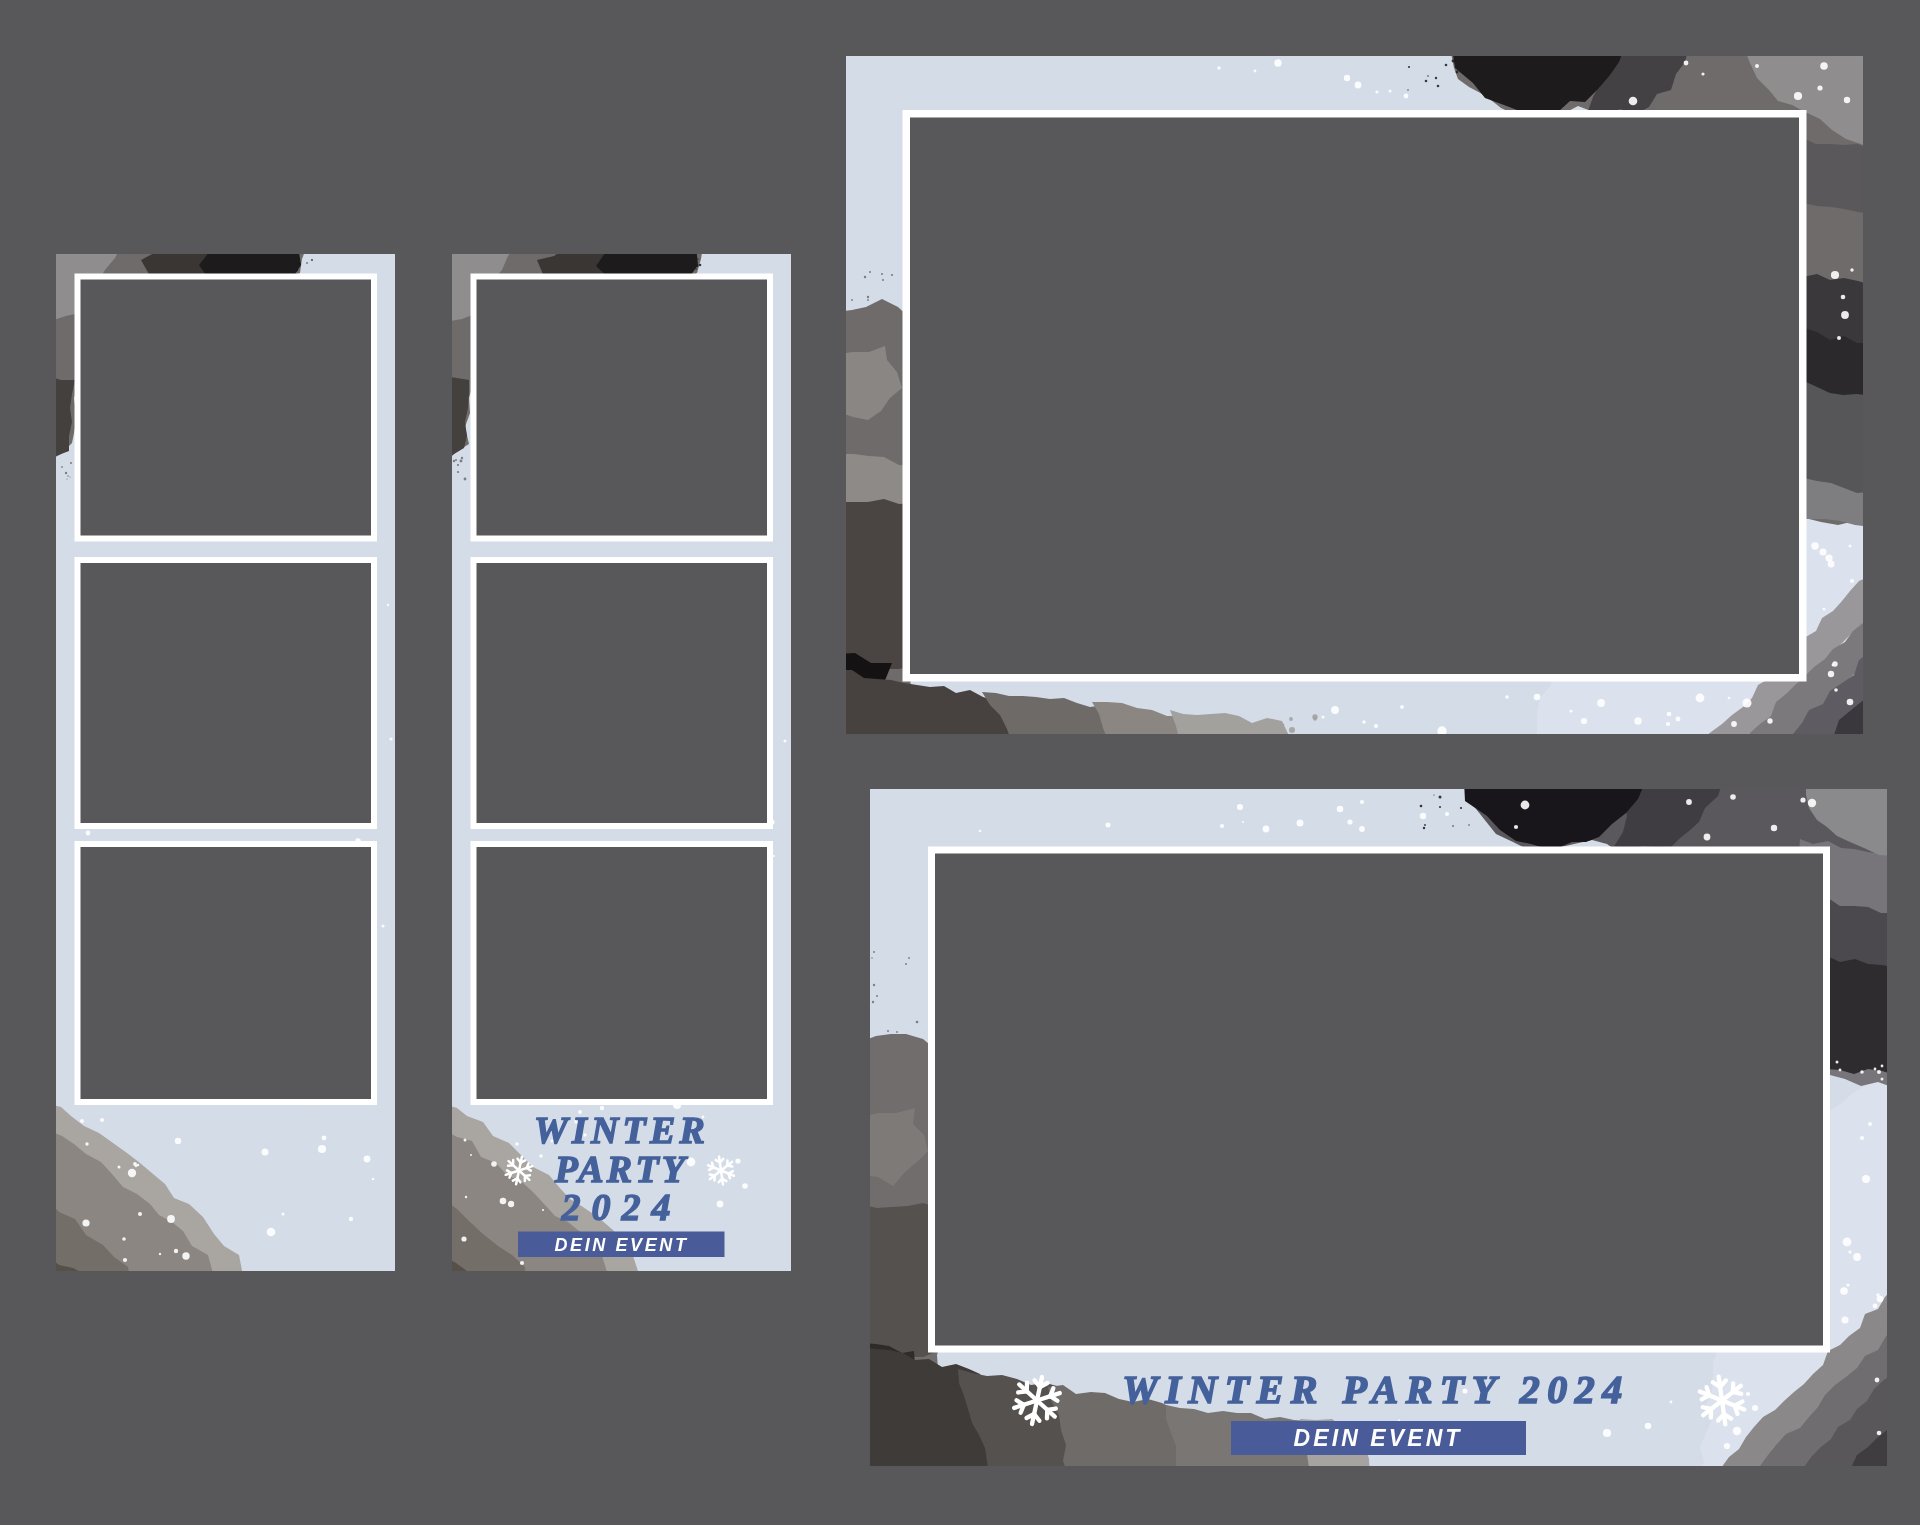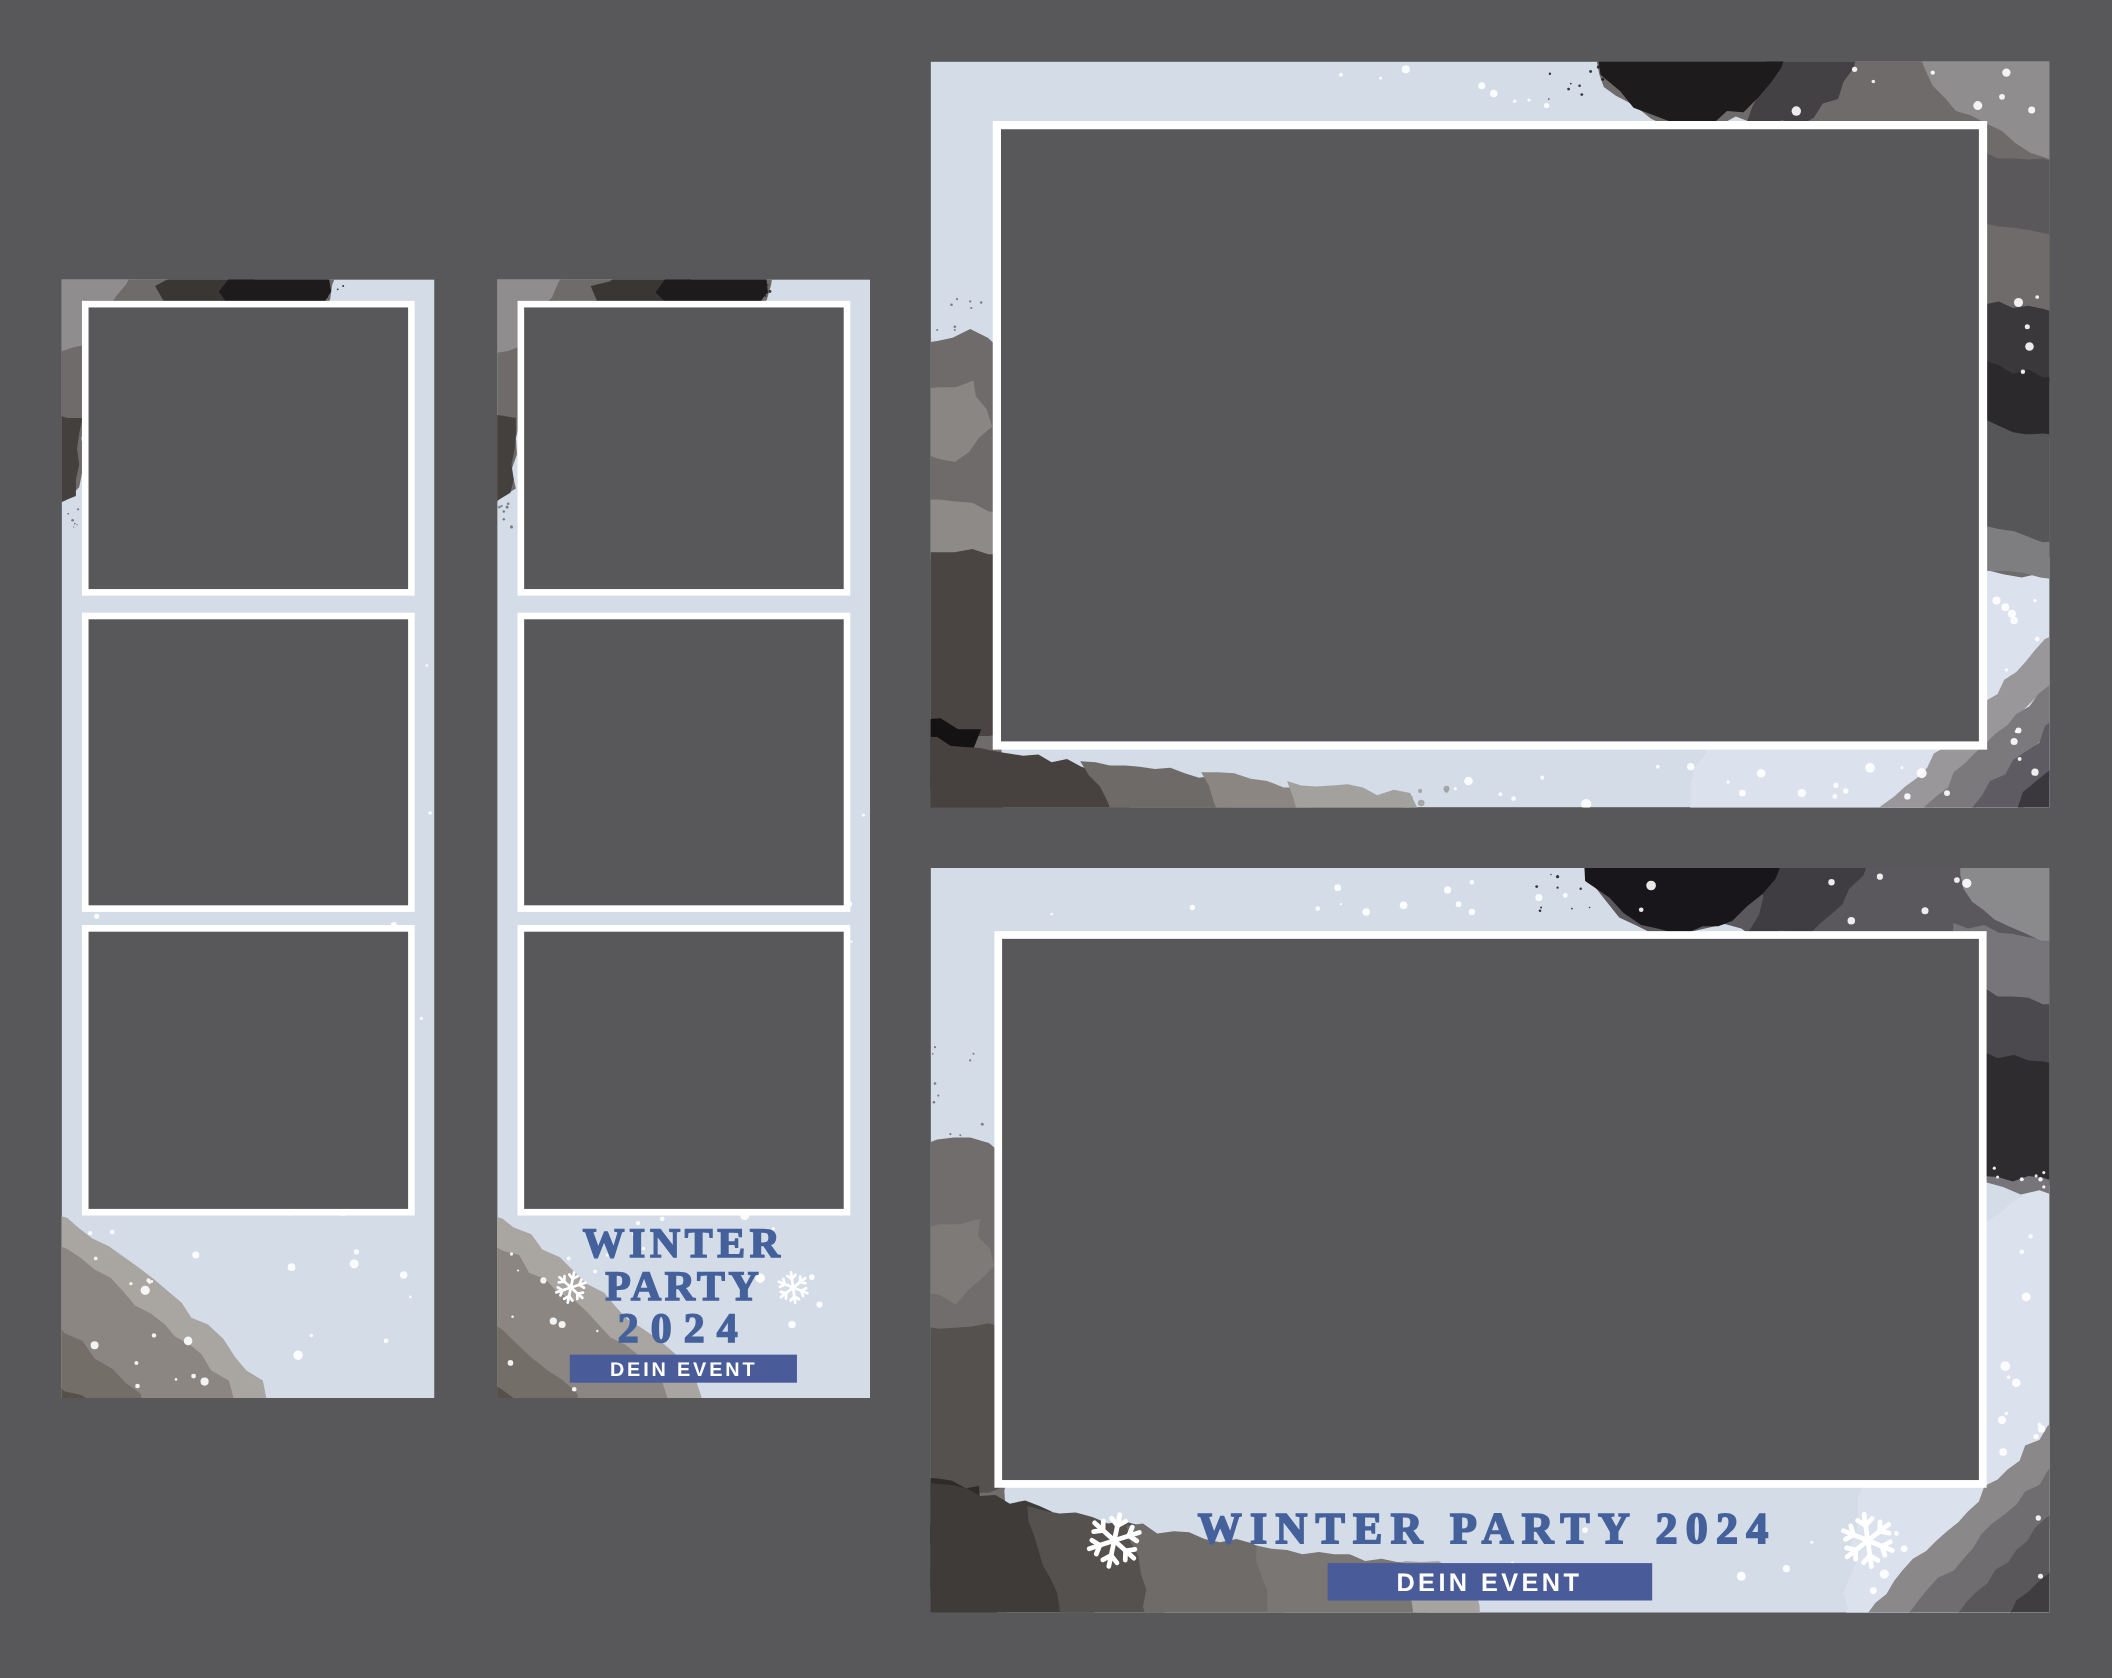--- a/index.html
+++ b/index.html
@@ -1,15 +1,15 @@
 <!DOCTYPE html>
 <html><head><meta charset="utf-8">
 <style>
 html,body{margin:0;padding:0;background:#58585A;}
-#page{position:relative;width:1920px;height:1525px;background:#58585A;overflow:hidden;}
+#page{position:relative;width:1920px;height:1525px;background:#58585A;overflow:hidden;font-style:italic;}
 .card{position:absolute;}
 </style></head>
 <body>
 <div id="page">
 
 <div class="card" style="left:56px;top:253.5px"><svg width="339" height="1017.5" viewBox="0 0 339 1017.5">
         <defs>
           <g id="flake">
 <g stroke="#ffffff" stroke-width="3.6" stroke-linecap="round" fill="none">
 <path d="M0 0 L0.0 -20.0"></path>
@@ -348,21 +348,21 @@
         <circle cx="888" cy="668" r="2.9" fill="#ffffff" fill-opacity="0.9"></circle>
         <circle cx="767" cy="73" r="1.4" fill="#ffffff" fill-opacity="0.9"></circle>
         <circle cx="793" cy="85" r="2.4" fill="#ffffff" fill-opacity="0.9"></circle>
         <circle cx="491" cy="99" r="2.5" fill="#ffffff" fill-opacity="0.9"></circle>
         <circle cx="577" cy="95" r="2.6" fill="#ffffff" fill-opacity="0.9"></circle>
         <circle cx="790" cy="93" r="2.7" fill="#ffffff" fill-opacity="0.9"></circle>
         <rect x="56.5" y="54" width="904" height="571.5" fill="#ffffff"></rect>
         <rect x="64" y="61.5" width="889" height="556.5" fill="#58585A"></rect>
       </svg></div>
 
-<div class="card" style="left:846px;top:788.5px"><svg width="1017" height="677.5" viewBox="0 0 1017 677.5">
+<div class="card" style="left:870px;top:788.5px"><svg width="1017" height="677.5" viewBox="0 0 1017 677.5">
         <defs>
           <g id="flake">
 <g stroke="#ffffff" stroke-width="3.6" stroke-linecap="round" fill="none">
 <path d="M0 0 L0.0 -20.0"></path>
 <path d="M0.0 -11.5 L5.5 -16.1"></path>
 <path d="M0.0 -11.5 L-5.5 -16.1"></path>
 <path d="M0 0 L-17.3 -10.0"></path>
 <path d="M-10.0 -5.7 L-11.2 -12.8"></path>
 <path d="M-10.0 -5.7 L-16.7 -3.3"></path>
 <path d="M0 0 L-17.3 10.0"></path>

